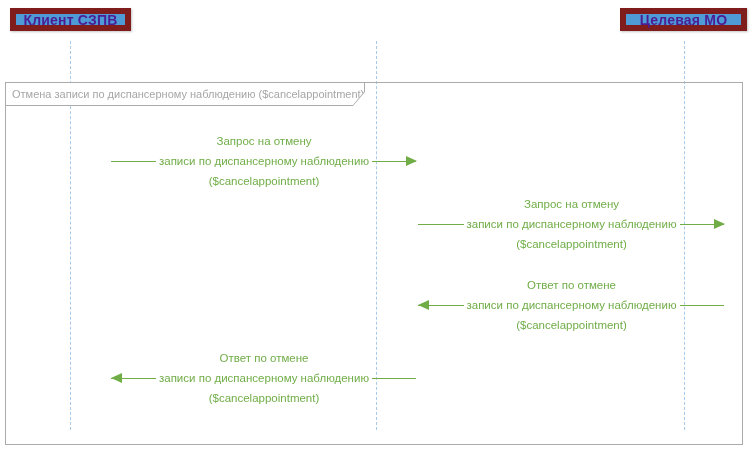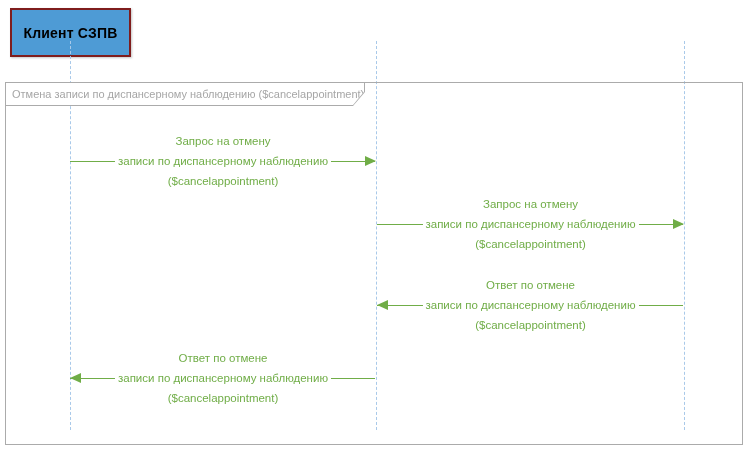--- a/index.html
+++ b/index.html
@@ -6,27 +6,27 @@
   #stage{
     position:relative;
     width:750px;height:454px;
     background:#ffffff;
     font-family:"Liberation Sans", sans-serif;
     overflow:hidden;
   }
   
   .actor{
     position:absolute;
-    top:8px;height:49px;
+    top:8px;height:23px;
     background:#4E9BD5;
-    border:2px solid #7f1d1d;
+    border:6px solid #7f1d1d;
     box-shadow:1px 1px 2px rgba(90,90,90,.35);
     display:flex;align-items:center;justify-content:center;
     box-sizing:border-box;
-    color:#000000;
+    color:#4c1d95;
     font-weight:bold;
     font-size:14px;
     letter-spacing:.2px;
   }
   .actor.a1{left:10px;width:121px;}
   .actor.a2{left:312px;width:129px;}
   .actor.a3{left:620px;width:127px;}
   
   .lifeline{
     position:absolute;
@@ -64,20 +64,21 @@
     color:#A6A6A6;
     font-size:11px;
     white-space:nowrap;
   }
   
   .message{
     position:absolute;
     color:#70AD47;
     font-size:11.5px;
     text-align:center;
+    margin-left:41px;
   }
   .message .row{position:relative;height:20px;line-height:20px;white-space:nowrap;}
   .message .arrow-row{position:relative;height:20px;}
   .message .shaft{
     position:absolute;left:0;right:1px;top:50%;
     height:1px;background:#70AD47;
   }
   .message .mid-text{
     position:absolute;left:50%;top:50%;
     transform:translate(-50%,-50%);
@@ -104,20 +105,21 @@
   .msg2{left:377px;top:194px;width:307px;}
   .msg3{left:377px;top:275px;width:307px;}
   .msg4{left:70px;top:348px;width:306px;}
 </style>
 </head>
 <body>
 
 <div id="stage">
 
   <div class="actor a1">Клиент СЗПВ</div>
+  <div class="actor a3">Целевая МО</div>
 
   <div class="lifeline l1"></div>
   <div class="lifeline l2"></div>
   <div class="lifeline l3"></div>
 
   <div class="frame"></div>
   <div class="frame-label">
     <div class="frame-label-inner">Отмена записи по диспансерному наблюдению ($cancelappointment)</div>
   </div>
 

